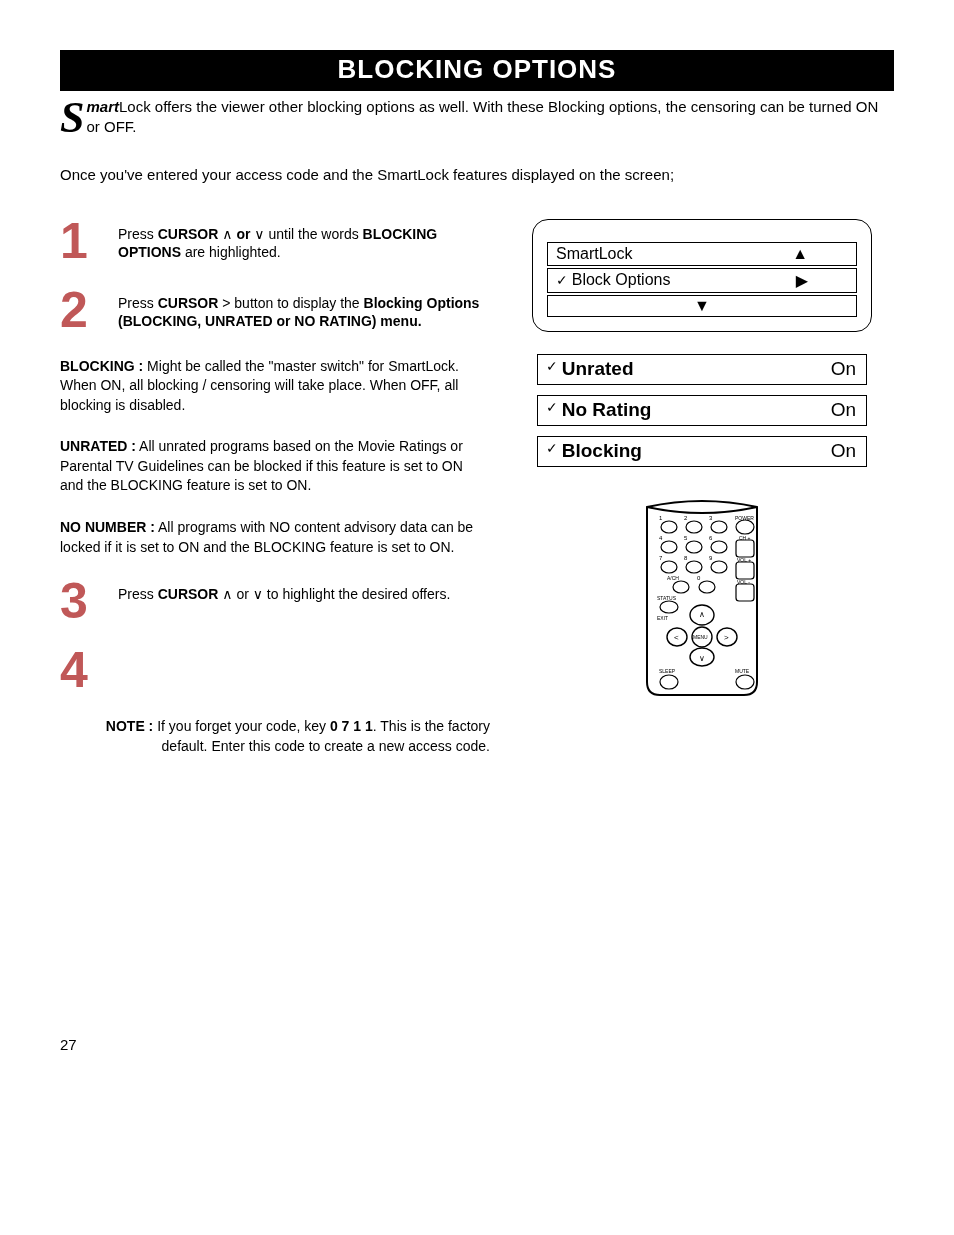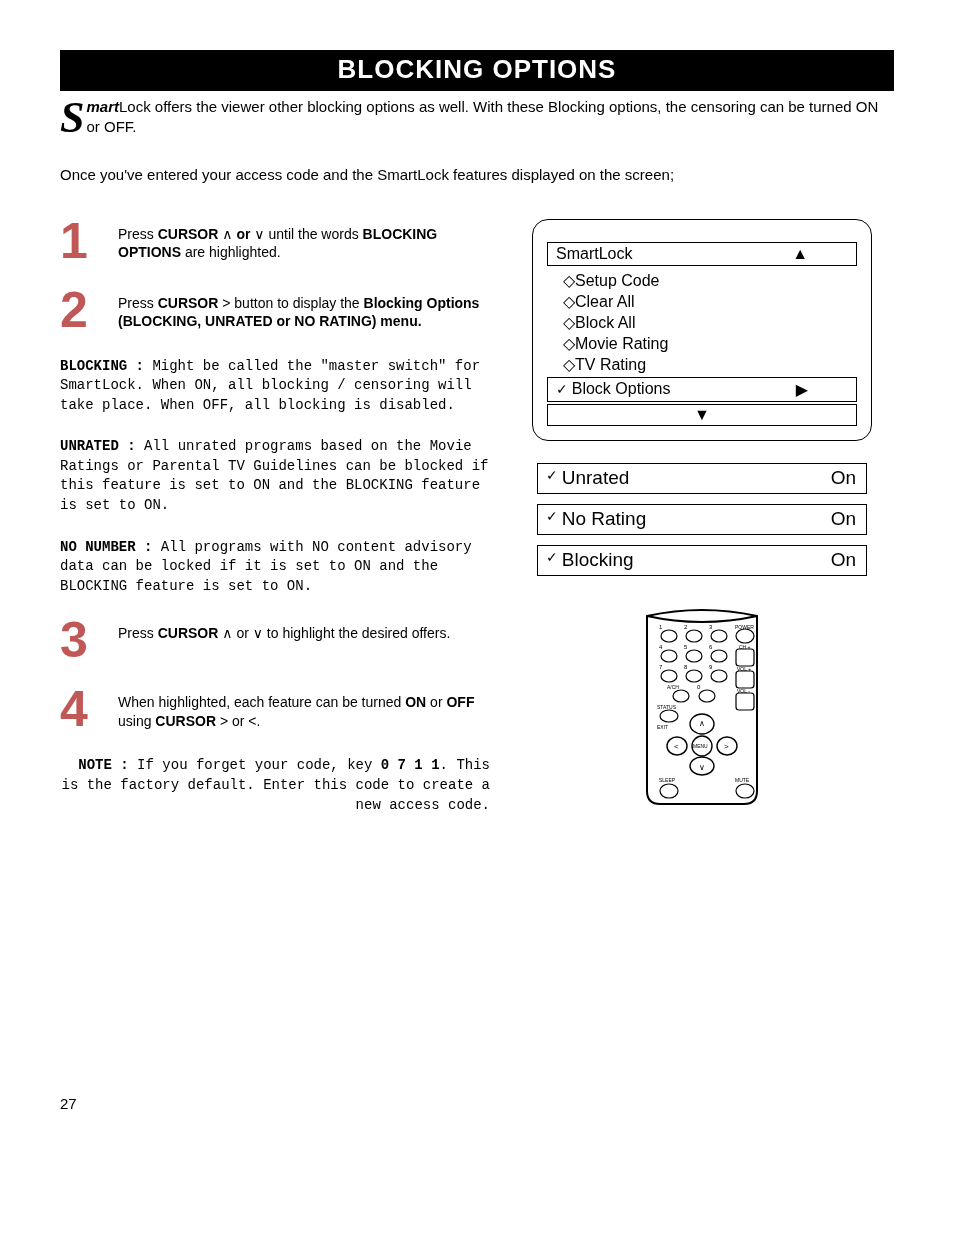--- a/index.html
+++ b/index.html
@@ -69,21 +69,21 @@
     color: #c05858;
     width: 58px;
     line-height: 0.9;
   }
   .stepbody {
     flex: 1;
     font-size: 14px;
     line-height: 1.35;
     padding-top: 6px;
   }
-  .defs p, .note p { margin: 0; font-family: Liberation Mono, monospace; }
+  .defs p, .note p { margin: 0; }
   .defs {
     font-size: 14px;
     line-height: 1.4;
     margin-bottom: 22px;
   }
   .defs.block { margin-top: 8px; }
   .note {
     font-size: 14px;
     line-height: 1.4;
     margin-top: 8px;
@@ -136,21 +136,21 @@
     width: 330px;
     margin-top: 22px;
   }
   .option-row {
     border: 1px solid #000;
     display: flex;
     padding: 3px 10px 4px 8px;
     font-size: 19px;
     margin-bottom: 10px;
   }
-  .option-label { flex: 1; }
+  .option-label { flex: 1; font-weight: bold; }
   .option-val { }
   .remote-block {
     margin-top: 20px;
     display: flex;
     justify-content: center;
     align-items: flex-start;
   }
   .remote-labels {
     display: flex;
     flex-direction: column;
@@ -228,44 +228,34 @@
 
       <div class="step">
         <div class="stepnum">3</div>
         <div class="stepbody">
           <span>Press </span><b>CURSOR</b><span> ∧ or ∨  to highlight the desired offers.</span>
         </div>
       </div>
 
       <div class="step">
         <div class="stepnum">4</div>
-        <div class="stepbody">
-          <span>When highlighted, each feature can be turned </span><b>ON</b><span> or </span><b>OFF</b><span> using </span><b>CURSOR</b><span> &gt; or &lt;.</span>
-        </div>
       </div>
 
       <div class="note">
         <p><b>NOTE :</b><span> If you forget your code, key </span><b>0 7 1 1</b><span>. This is the factory default.  Enter this code to create a new access code.</span></p>
       </div>
 
     </div>
 
     <div class="rightcol">
 
       <div class="osd-panel">
         <div class="osd-title-row">
           <span class="osd-title-text">SmartLock</span>
           <span style="margin-right:40px;">▲</span>
-        </div>
-        <div class="osd-list">
-          <div class="osd-item"><span class="diamond">◇</span><span>Setup Code</span></div>
-          <div class="osd-item"><span class="diamond">◇</span><span>Clear All</span></div>
-          <div class="osd-item"><span class="diamond">◇</span><span>Block All</span></div>
-          <div class="osd-item"><span class="diamond">◇</span><span>Movie Rating</span></div>
-          <div class="osd-item"><span class="diamond">◇</span><span>TV Rating</span></div>
         </div>
         <div class="osd-selected-row">
           <span class="checkmark">✓</span>
           <span style="flex:1;">Block Options</span>
           <span style="margin-right:40px;">▶</span>
         </div>
         <div class="osd-empty-row">
           <span>▼</span>
         </div>
       </div>

